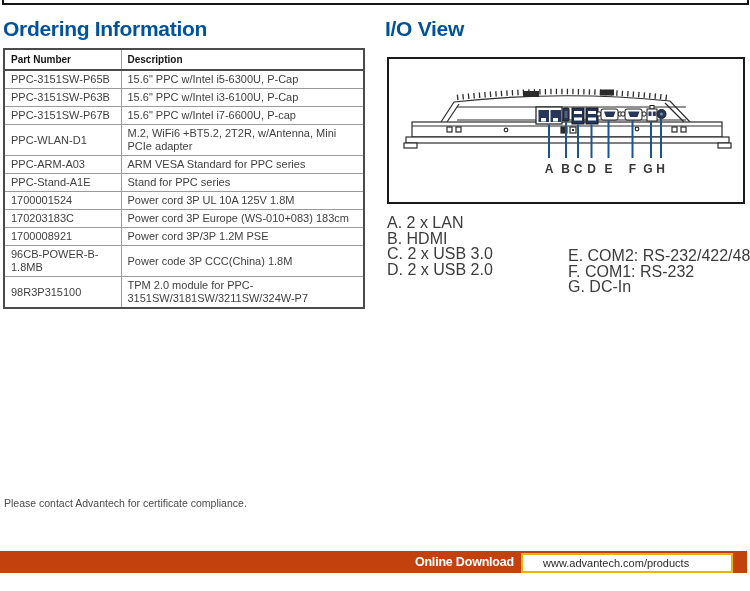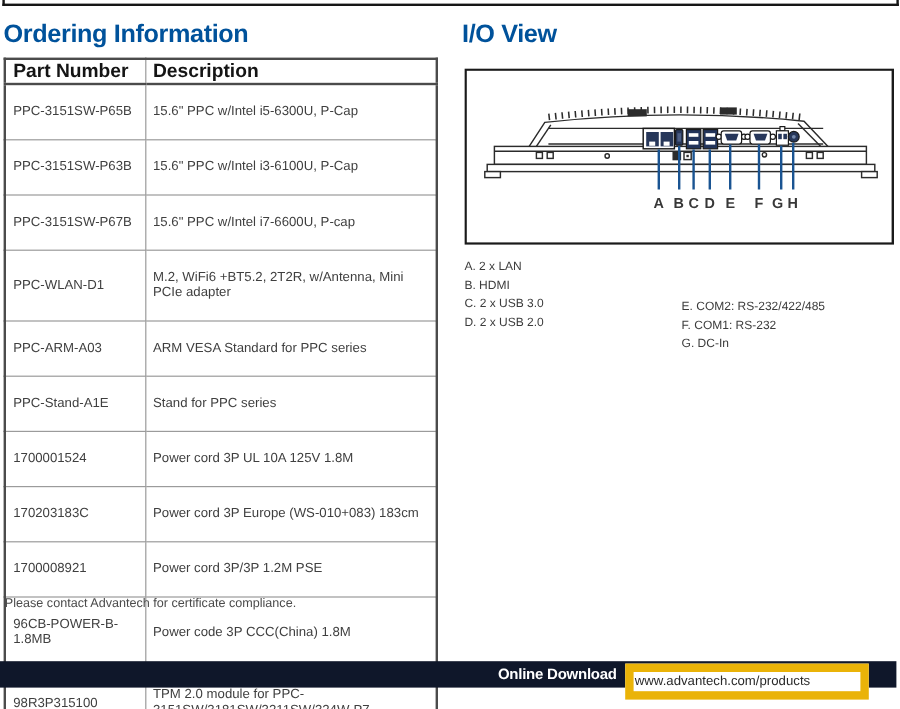--- a/index.html
+++ b/index.html
@@ -24,57 +24,57 @@
 
   
   .order-table{
     position:absolute;left:3px;top:48px;width:362px;
     border-collapse:collapse;table-layout:fixed;
     font-size:11px;color:#3f3f3f;
   }
   .order-table, .order-table tr, .order-table td, .order-table th{box-sizing:border-box;}
   .order-table{border:2px solid #4b4b4b;}
   .order-table th, .order-table td{
-    border:1px solid #9b9b9b;padding:16px 6px;line-height:13px;
+    border:1px solid #9b9b9b;padding:2px 6px;line-height:13px;
     text-align:left;vertical-align:middle;overflow:hidden;
   }
   .order-table th{
-    font-size:16px;font-weight:bold;color:#141414;
+    font-size:10px;font-weight:bold;color:#141414;
     border-bottom:2px solid #4b4b4b;padding:3px 6px;
   }
   .col-part{width:117px;}
 
   
   #io-diagram{position:absolute;left:387px;top:57px;}
   .io-list{
-    position:absolute;top:215px;font-size:10px;color:#3c3c3c;line-height:15.5px;
+    position:absolute;top:215px;font-size:16px;color:#3c3c3c;line-height:15.5px;
     white-space:nowrap;
   }
   #io-list-left{left:387px;}
   #io-list-right{left:568px;margin-top:33px;}
 
   
   .note{
     position:absolute;left:4px;top:497px;width:620px;
     font-size:10.5px;line-height:13.5px;color:#4b4b4b;
   }
 
   
   .footer-bar{
     position:absolute;left:0;top:551px;width:747px;height:22px;
-    background:#0f172a;
+    background:#c2410c;
   }
   .footer-label{
     position:absolute;right:233px;top:0;height:22px;line-height:22px;
     color:#ffffff;font-weight:bold;font-size:12.5px;letter-spacing:-0.2px;
   }
   .footer-urlbox{
     position:absolute;left:521px;top:2px;width:188px;height:16px;
-    background:#ffffff;border:7px solid #eab308;
-    font-size:11px;line-height:16px;color:#2a2a2a;padding-left:1px;
+    background:#ffffff;border:2px solid #eab308;
+    font-size:11px;line-height:16px;color:#2a2a2a;padding-left:20px;
     box-sizing:content-box;
   }
 </style>
 </head>
 <body>
 
 <div class="top-cut"></div>
 
 <h1 class="section-title" id="ordering-title">Ordering Information</h1>
 

